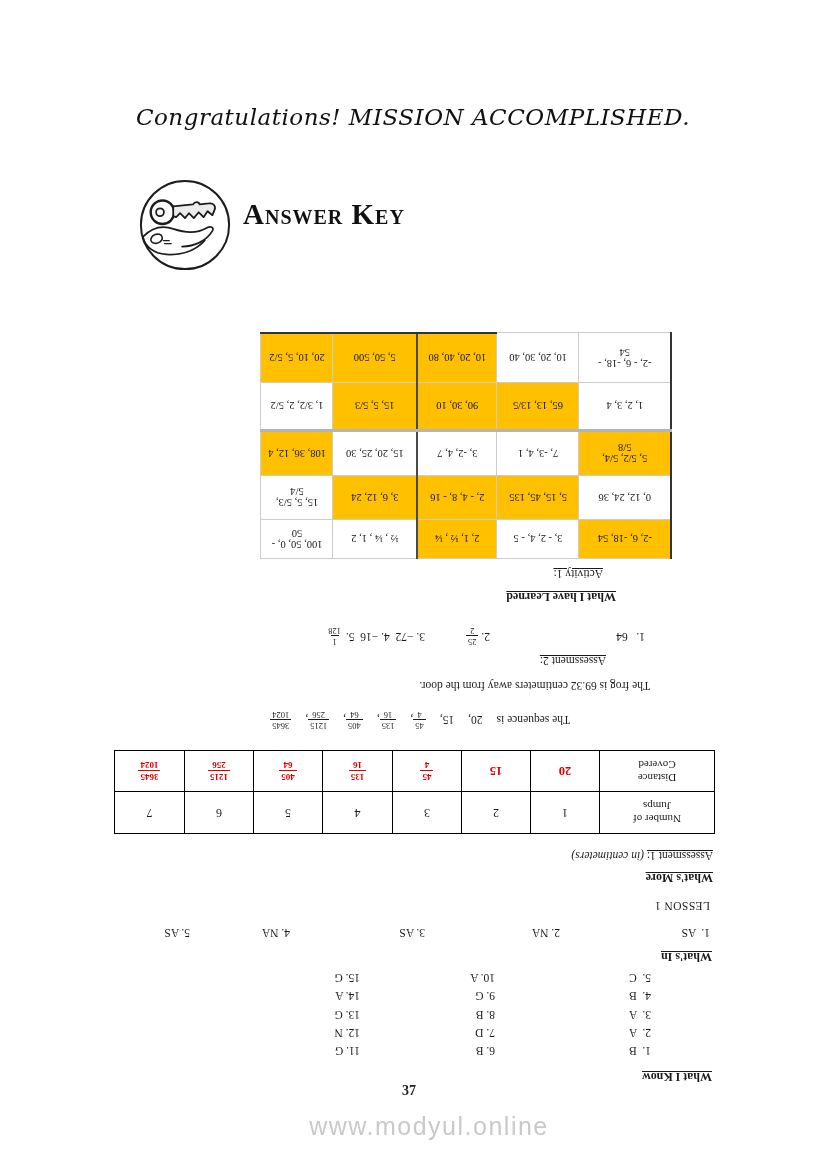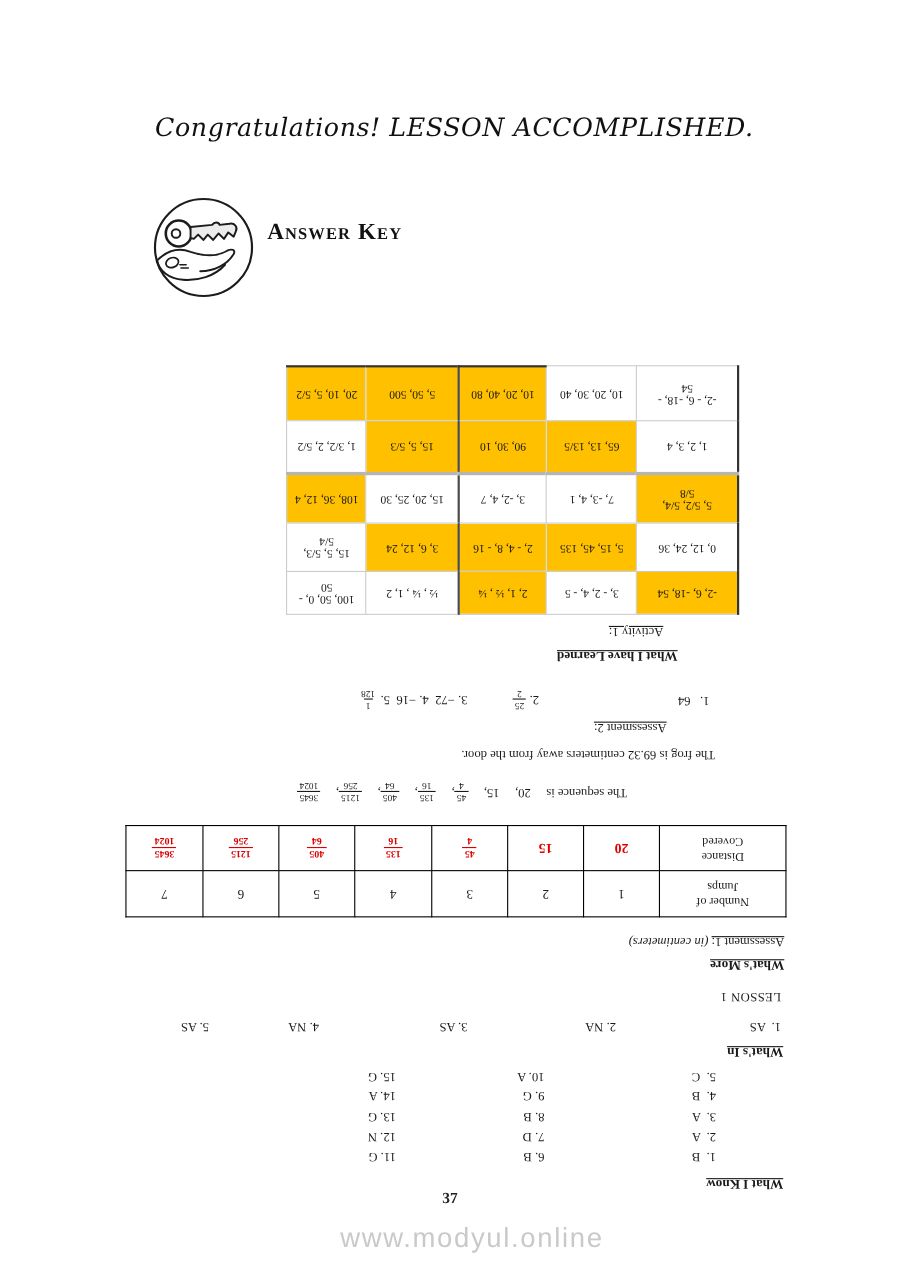--- a/index.html
+++ b/index.html
@@ -5,21 +5,21 @@
   html,body{margin:0;padding:0;background:#ffffff;}
   .page{position:relative;width:826px;height:1169px;background:#ffffff;overflow:hidden;
         font-family:"Liberation Serif",serif;color:#1a1a1a;}
 
   
   .congrats{position:absolute;left:0;top:104px;width:826px;text-align:center;
     font-family:"DejaVu Serif",serif;font-style:italic;font-weight:500;
     font-size:23px;letter-spacing:.5px;color:#111;}
   .keybadge{position:absolute;left:136px;top:176px;width:98px;height:98px;}
   .answerkey{position:absolute;left:243px;top:198px;
-    font-variant:small-caps;font-weight:bold;font-size:21px;letter-spacing:1px;color:#111;}
+    font-variant:small-caps;font-weight:bold;font-size:29px;letter-spacing:1px;color:#111;}
 
   
   .flip{position:absolute;left:100px;top:332px;width:626px;height:755px;
         transform:rotate(180deg);}
   .abs{position:absolute;}
   .h-bold{font-weight:bold;text-decoration:underline;font-size:12px;}
   .h-under{text-decoration:underline;font-size:11.5px;}
   .txt{font-size:11.5px;}
   .pre{white-space:pre;}
   .ital{font-style:italic;}
@@ -69,21 +69,21 @@
   
   .pagenum{position:absolute;left:402px;top:1083px;font-size:14px;font-weight:bold;color:#222;}
   .watermark{position:absolute;left:0;top:1112px;width:826px;text-align:center;
      font-family:"Liberation Sans",sans-serif;font-size:25px;color:#c9c9c9;letter-spacing:1.5px;margin-left:16px;}
 </style>
 </head>
 <body>
 
 <div class="page">
 
-  <div class="congrats">Congratulations! LESSON ACCOMPLISHED.</div>
+  <div class="congrats">Congratulations! MISSION ACCOMPLISHED.</div>
 
   <div class="keybadge">
     <svg width="98" height="98" viewBox="0 0 100 100" fill="none">
       <circle cx="50" cy="50" r="45" stroke="#1c1c1c" stroke-width="2" fill="#ffffff"></circle>
       <circle cx="27" cy="37" r="12" stroke="#1c1c1c" stroke-width="2.4" fill="#fdfdfd"></circle>
       <circle cx="24.5" cy="37" r="4" stroke="#1c1c1c" stroke-width="1.8" fill="#fff"></circle>
       <path d="M38 31 L58 29 C60 26 64 26 65 29 L74 28 C79 27 82 31 80 35 L78 40 L73 36 L69 42 L64 37 L59 43 L54 38 L50 43 L45 38 L41 42 L38 41 Z" stroke="#1c1c1c" stroke-width="1.8" fill="#ececec" stroke-linejoin="round"></path>
       <path d="M7 62 C16 53 27 50 38 54 C50 58 62 59 72 53 C76 51 80 52 78 56 C72 66 60 72 47 72" stroke="#1c1c1c" stroke-width="1.8" fill="none" stroke-linecap="round"></path>
       <path d="M7 62 C9 72 18 79 31 80 C45 81 60 77 70 66" stroke="#1c1c1c" stroke-width="1.8" fill="none" stroke-linecap="round"></path>
       <ellipse cx="21" cy="64" rx="6" ry="4.5" stroke="#1c1c1c" stroke-width="1.6" fill="#fff" transform="rotate(-20 21 64)"></ellipse>

